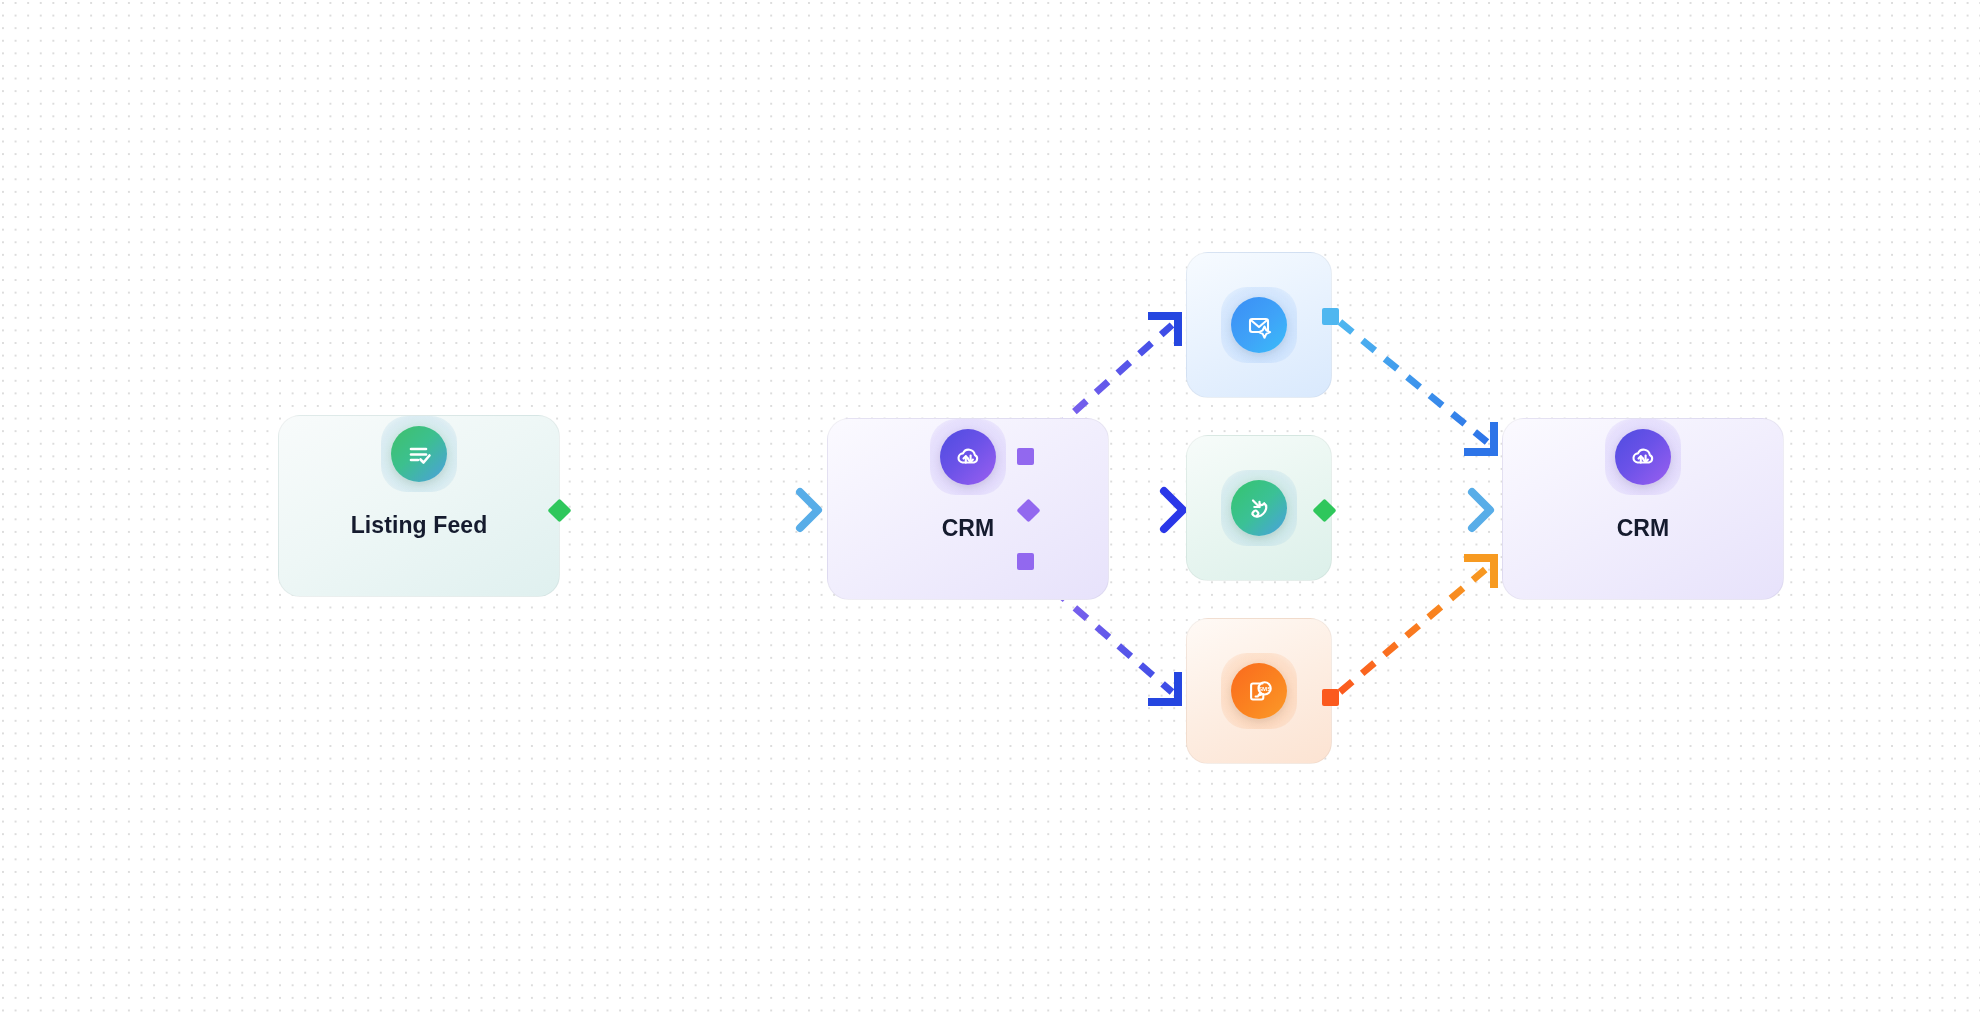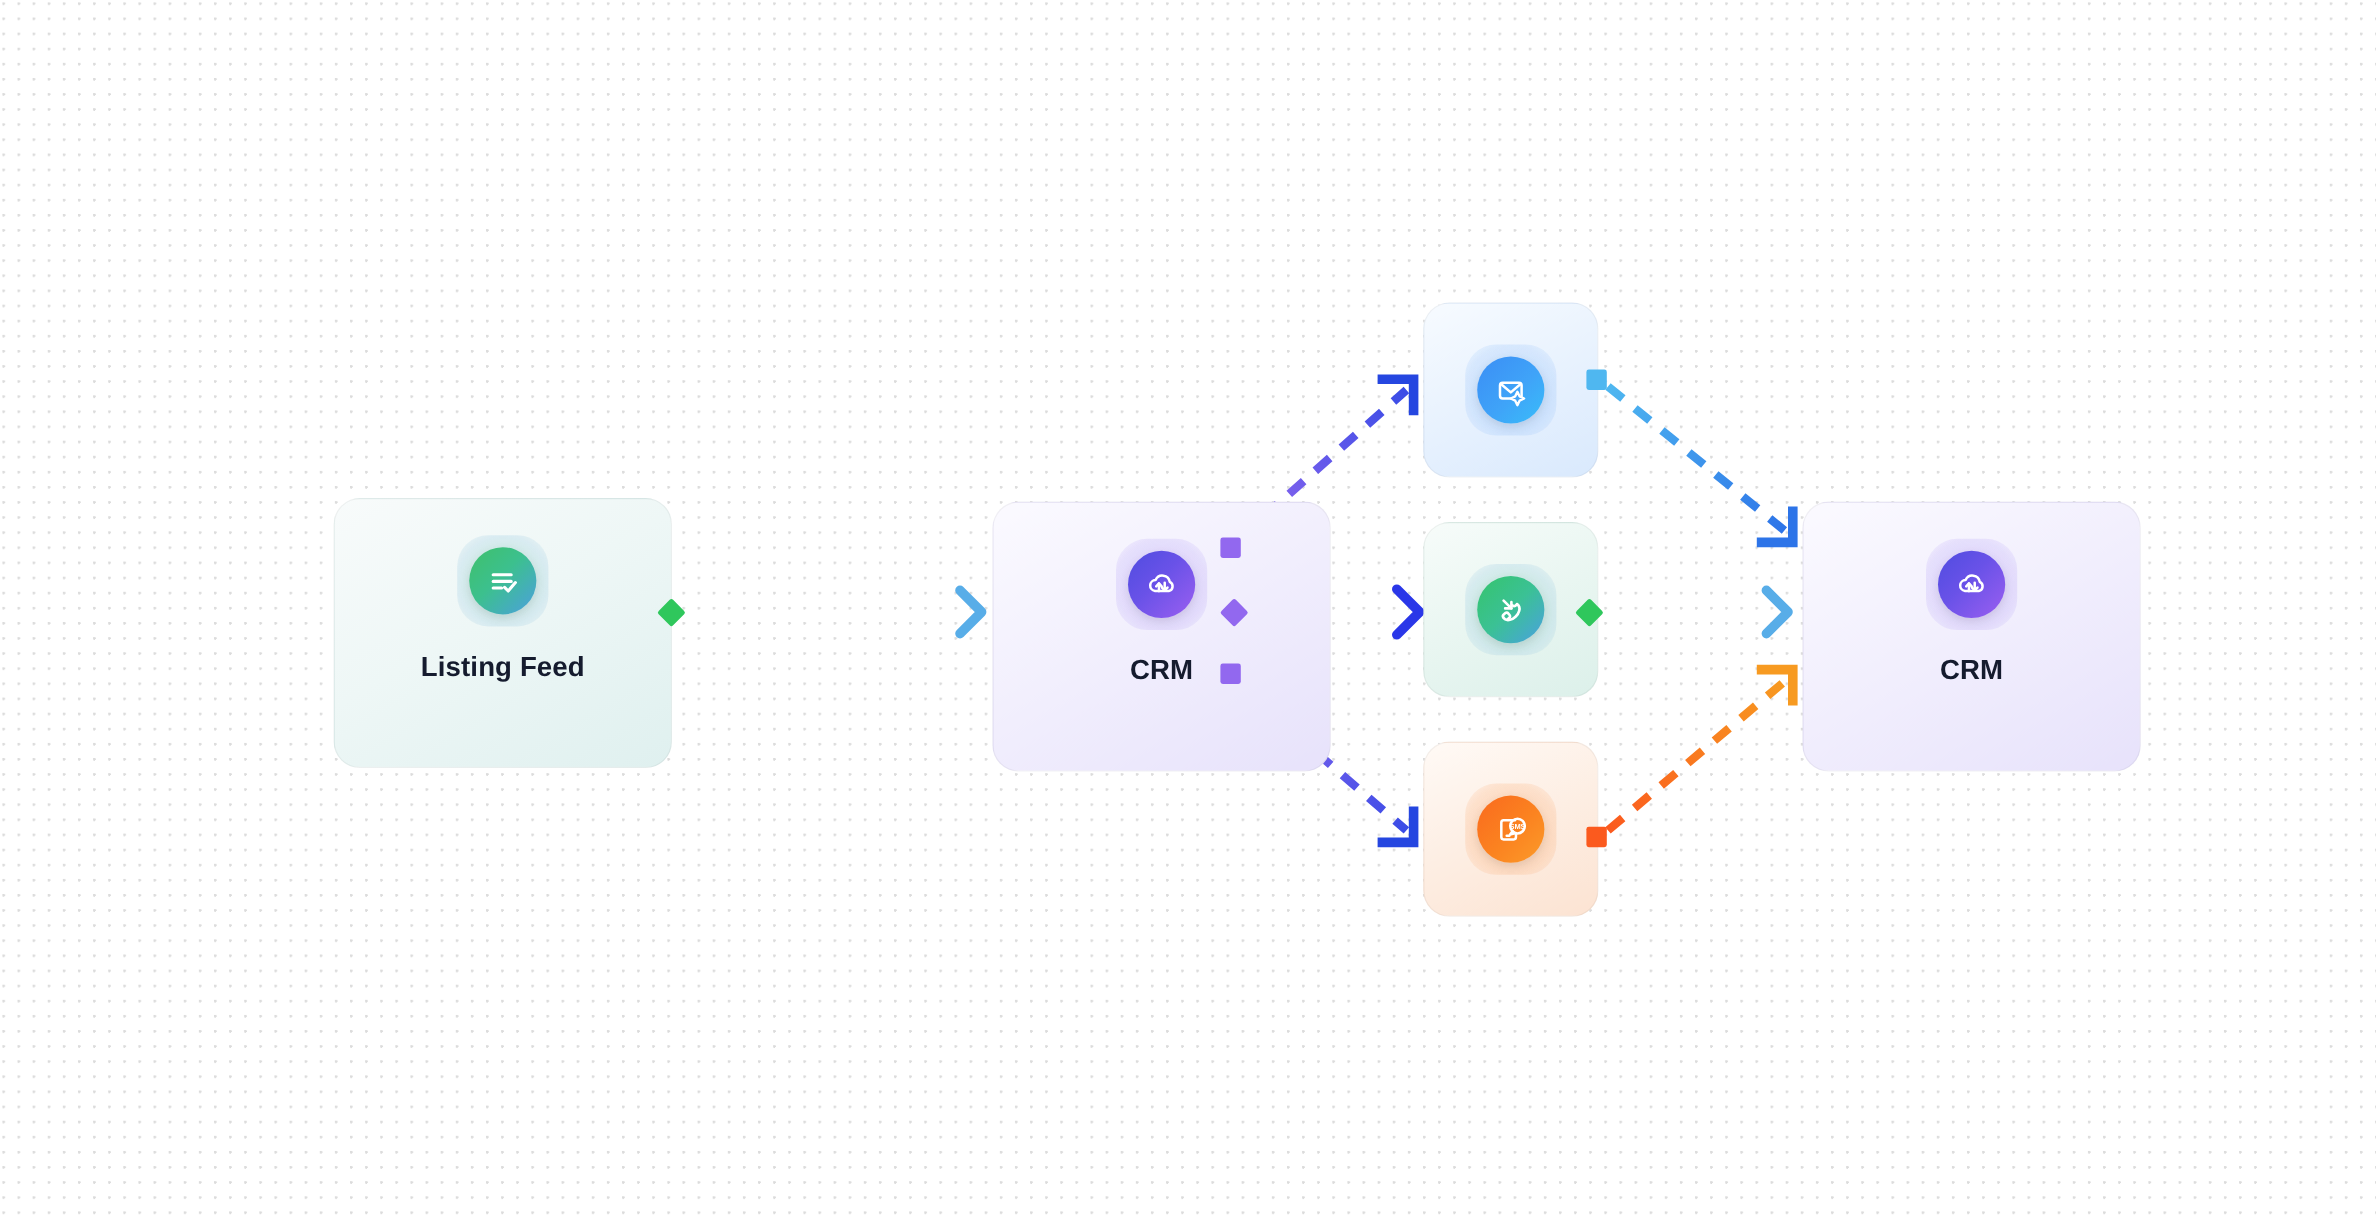--- a/index.html
+++ b/index.html
@@ -42,22 +42,21 @@
     border-radius: 22px;
     border: 1px solid rgba(0,0,0,0.045);
     display: flex;
     flex-direction: column;
     align-items: center;
     z-index: 3;
   }
 
   .node.with-label {
     width: 282px;
-    height: 225px;
-    padding-top: 30px;
+    height: 182px;
   }
 
   .node.icon-only {
     width: 146px;
     height: 146px;
     justify-content: center;
     padding-top: 0;
   }
 
   .node-listing {

